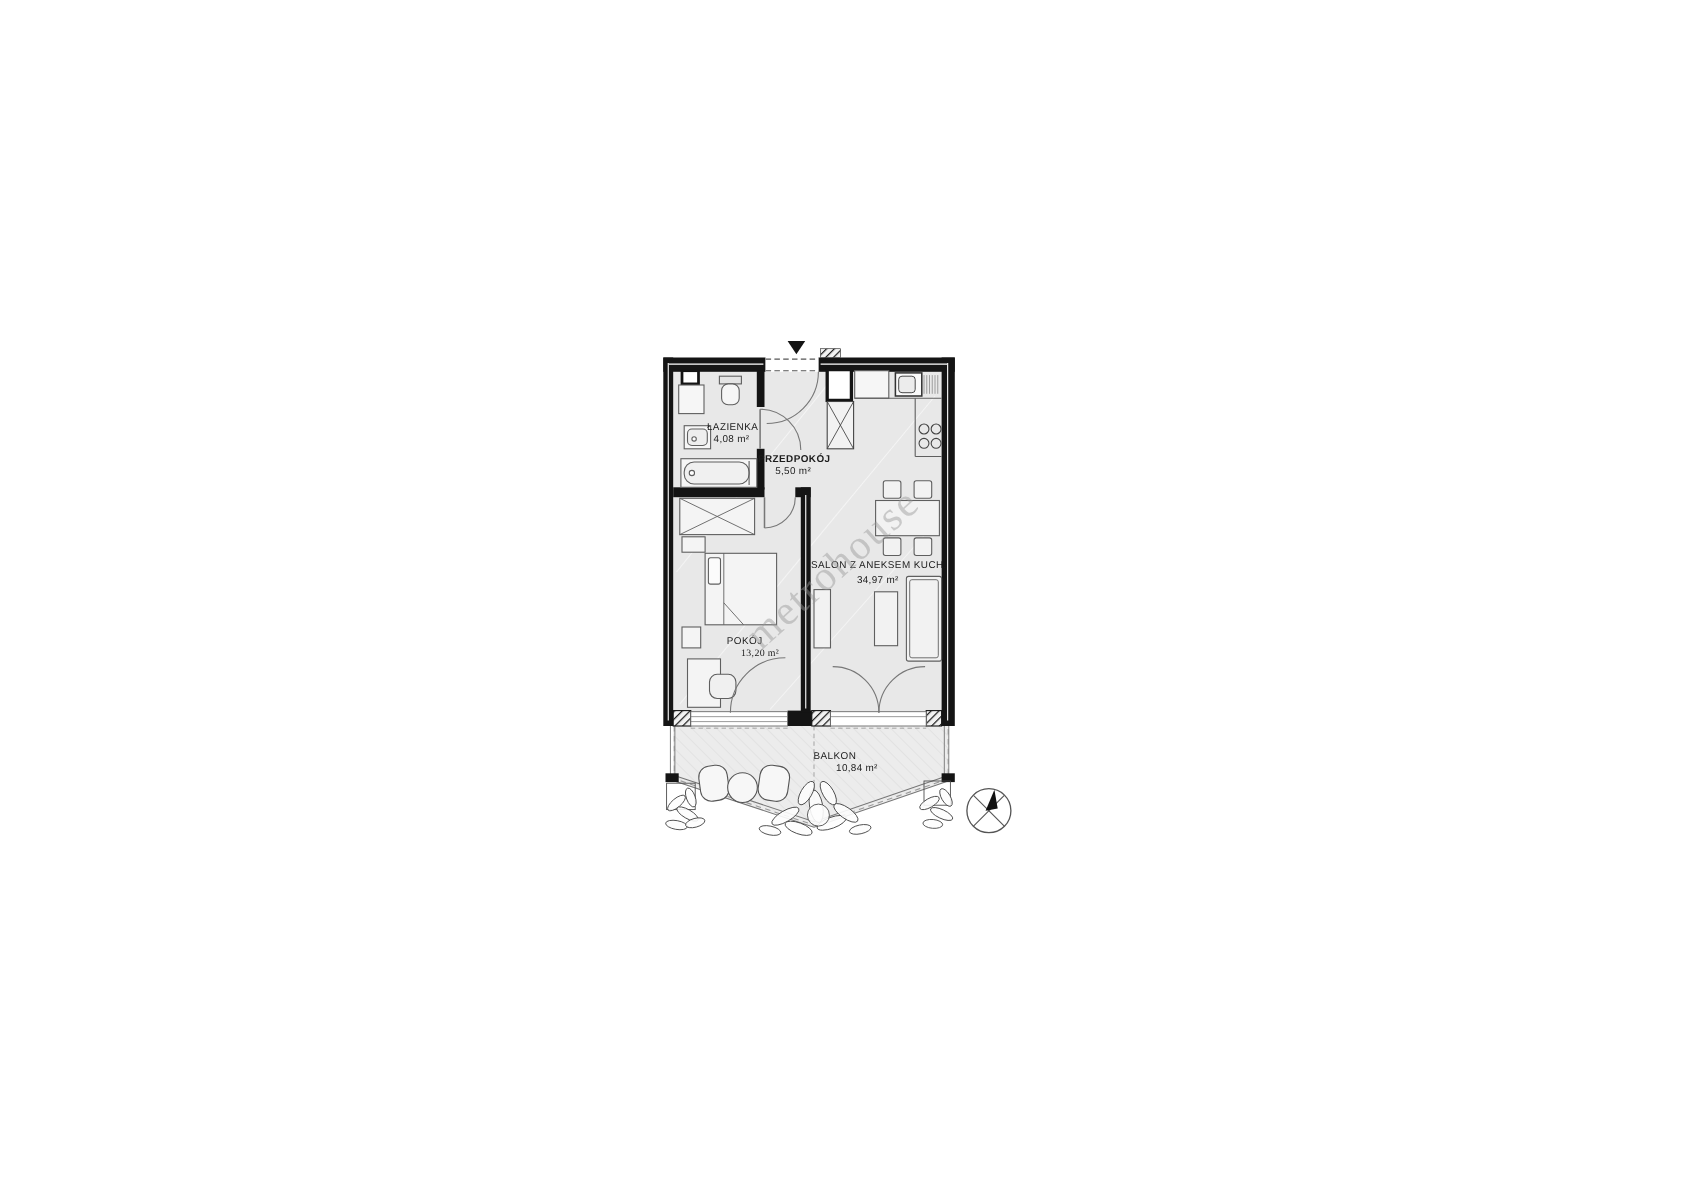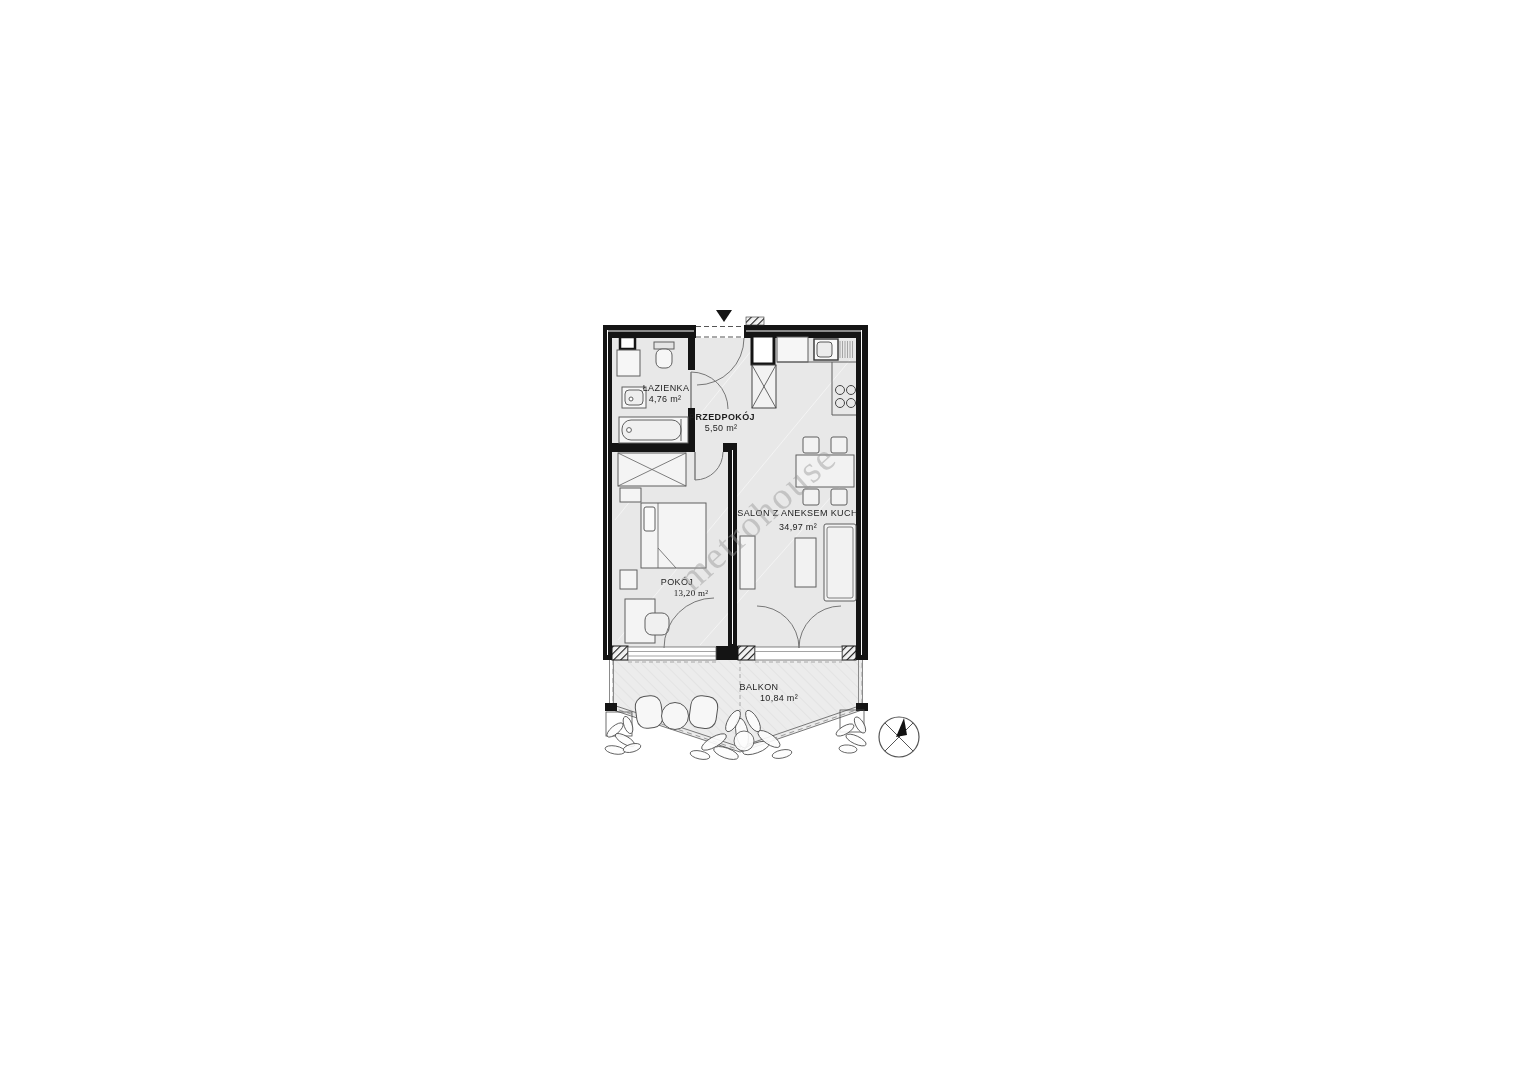--- a/index.html
+++ b/index.html
@@ -220,21 +220,21 @@
 
     <g>
       <circle cx="899" cy="737" r="20" fill="#ffffff" stroke="#555" stroke-width="1.2"></circle>
       <line x1="885" y1="723" x2="913" y2="751" stroke="#555" stroke-width="1"></line>
       <line x1="913" y1="723" x2="885" y2="751" stroke="#555" stroke-width="1"></line>
       <polygon points="904,718 896,737 907,735" fill="#111111"></polygon>
     </g>
   </svg>
 
   <div class="room-label" style="left:666px;top:388px;">ŁAZIENKA</div>
-  <div class="room-area" style="left:665px;top:399px;">4,76 m²</div>
+  <div class="room-area" style="left:665px;top:399px;">4,08 m²</div>
 
   <div class="room-label" style="left:722px;top:417px;font-weight:bold;">PRZEDPOKÓJ</div>
   <div class="room-area" style="left:721px;top:428px;">5,50 m²</div>
 
   <div class="room-label" style="left:677px;top:582px;">POKÓJ</div>
   <div class="room-area" style="left:691px;top:593px;font-family:Liberation Serif, serif;">13,20 m²</div>
 
   <div class="room-label" style="left:799px;top:513px;">SALON Z ANEKSEM KUCH.</div>
   <div class="room-area" style="left:798px;top:527px;">34,97 m²</div>
 

